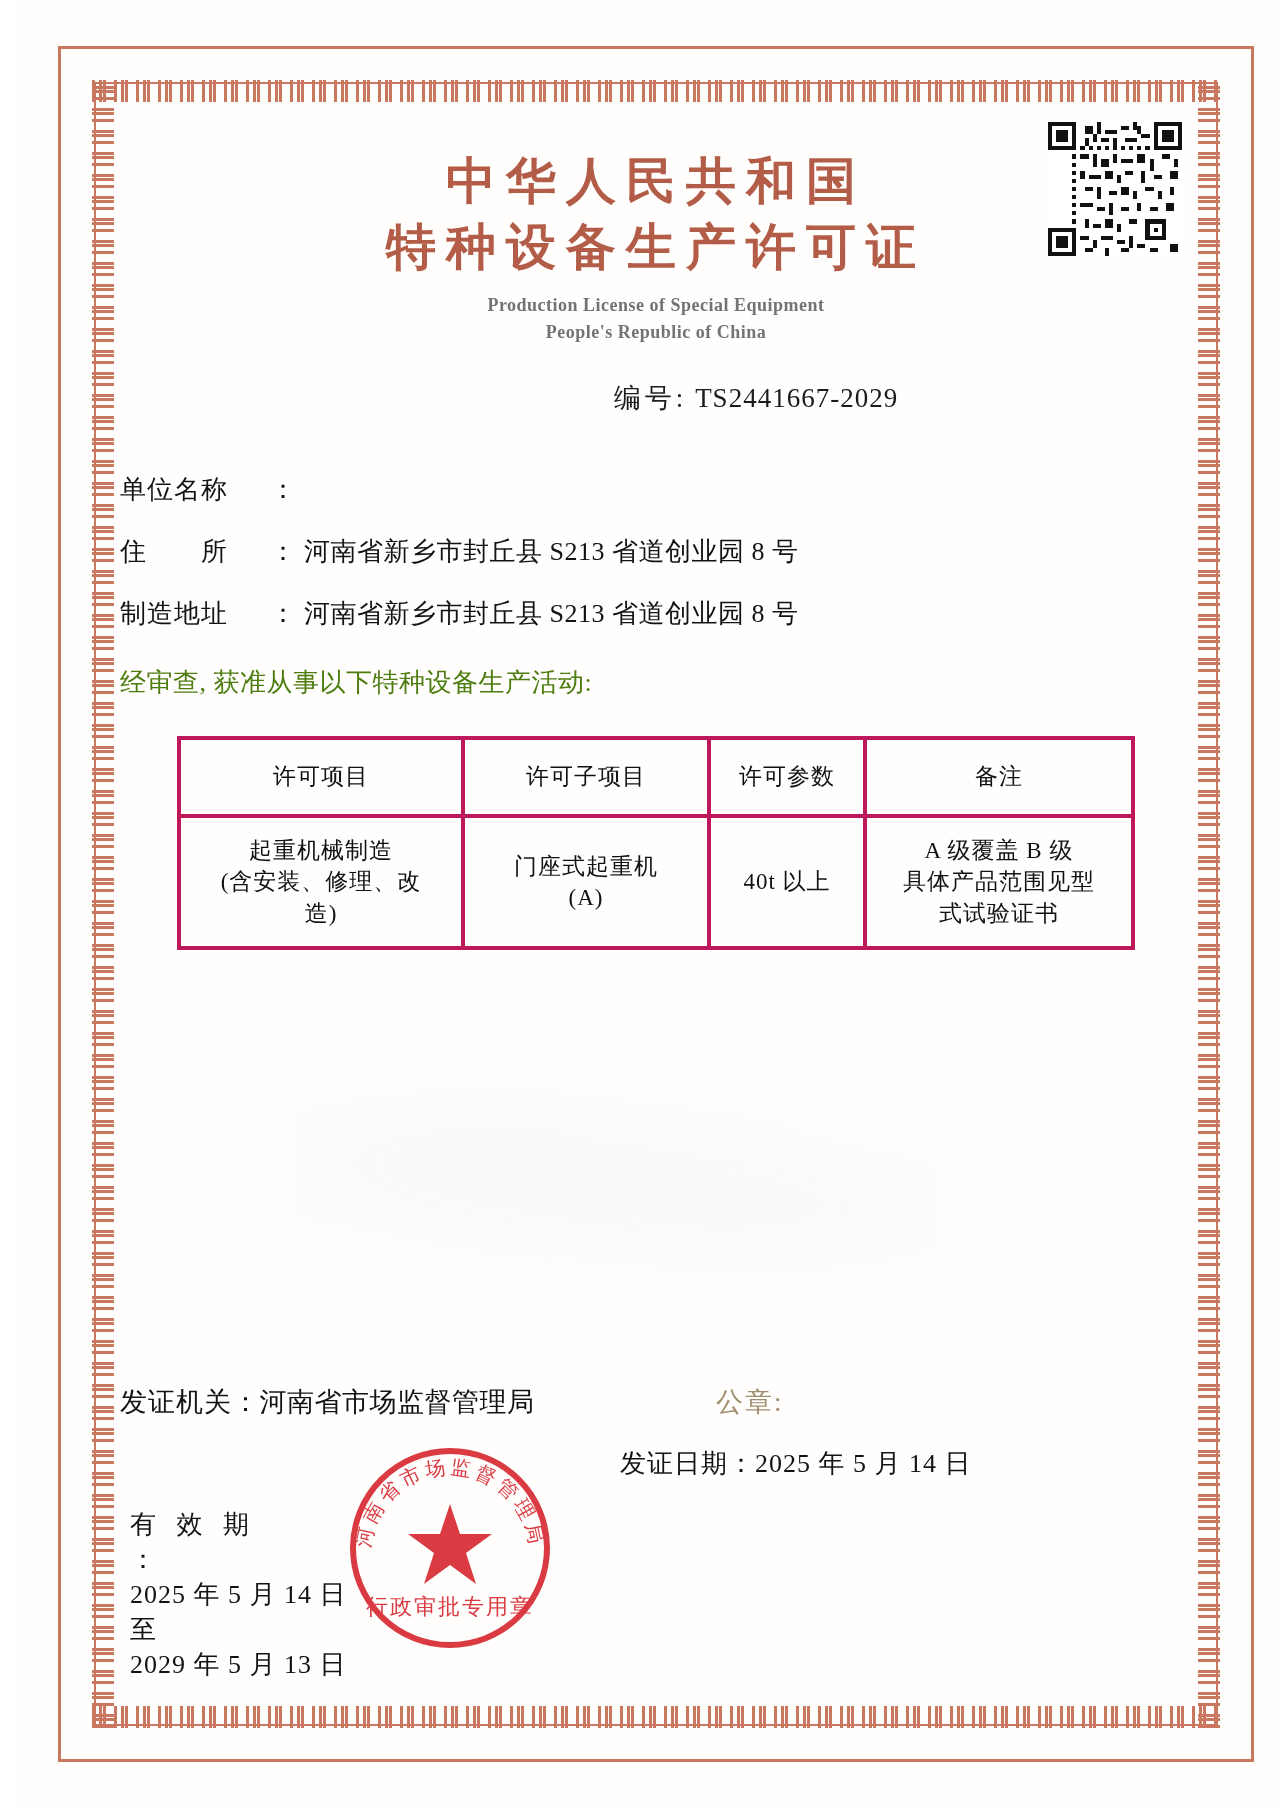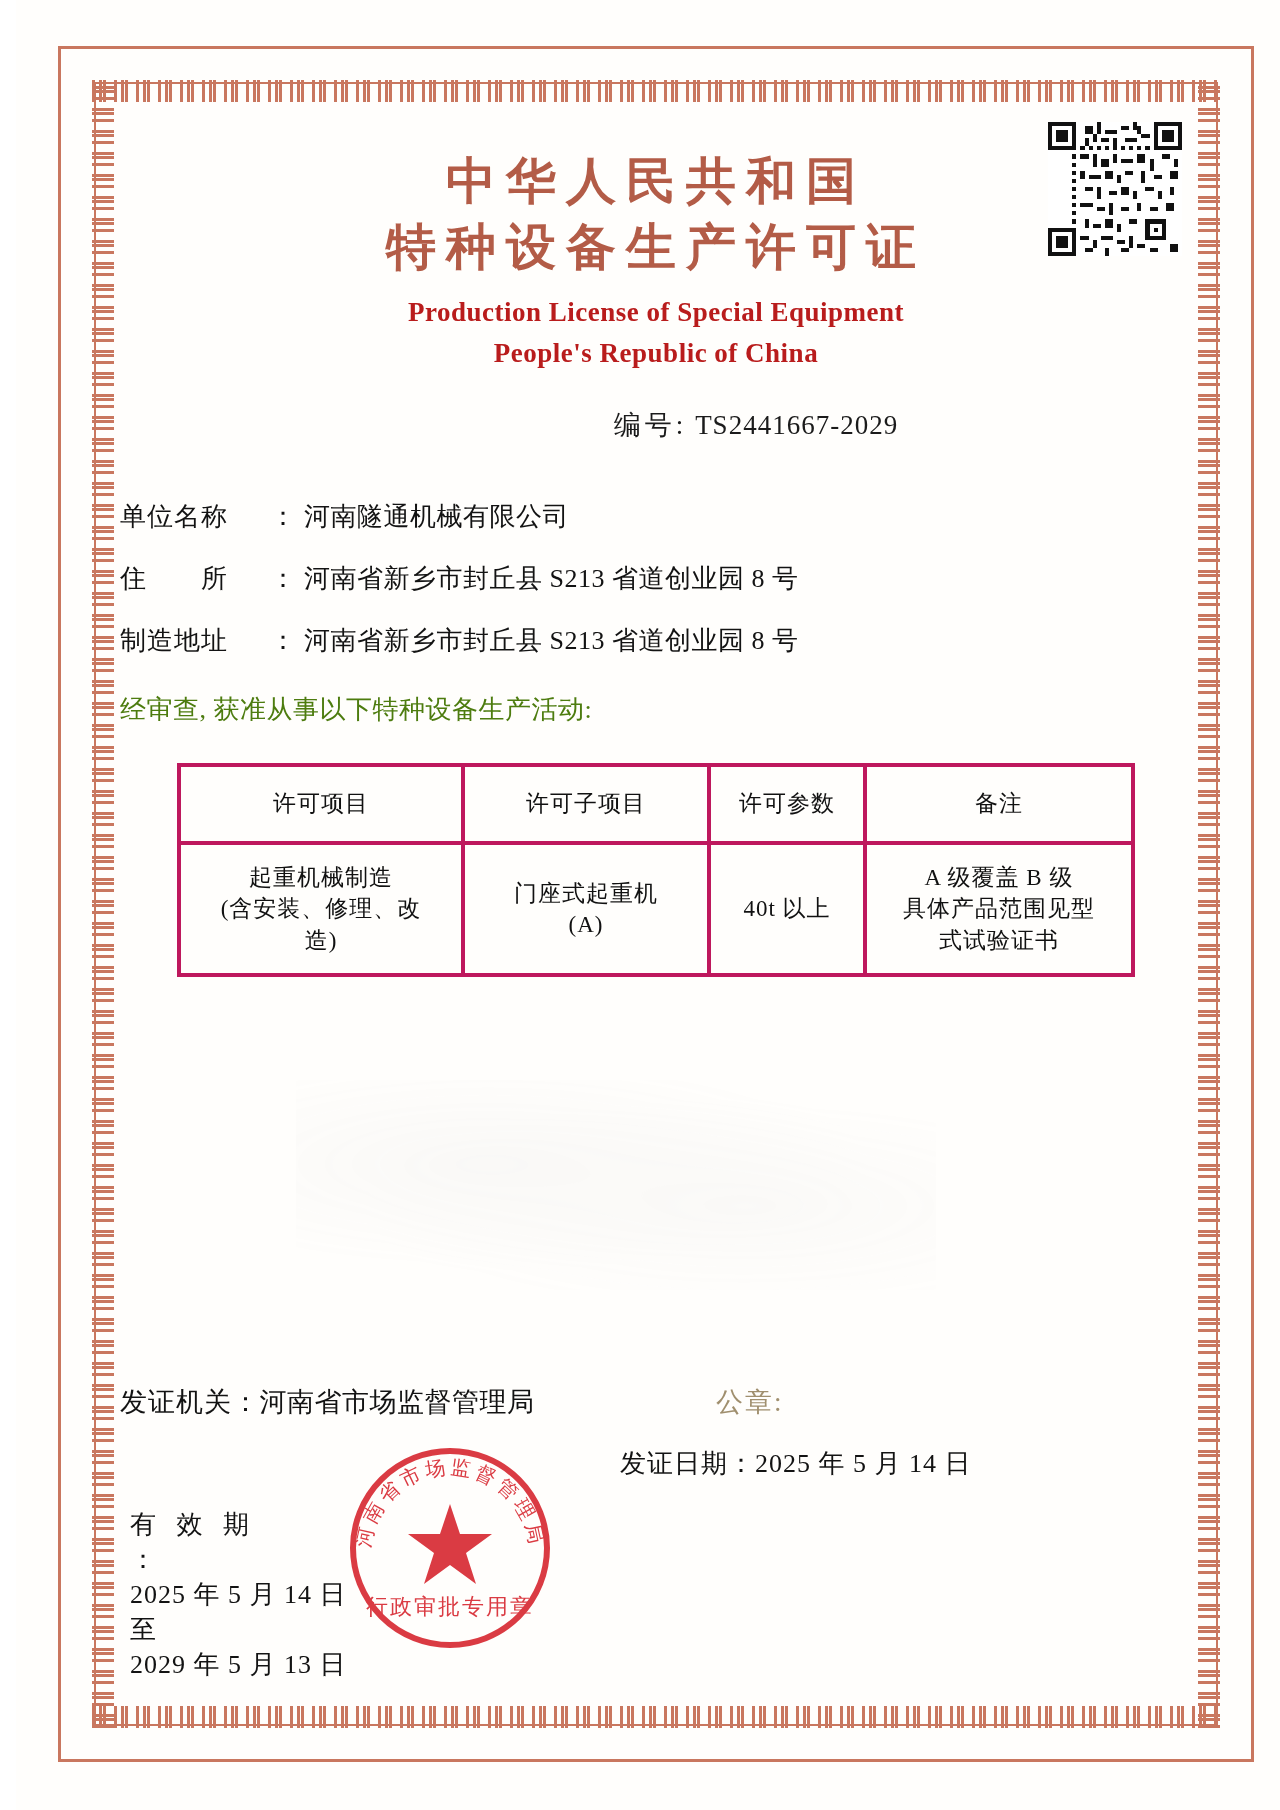--- a/index.html
+++ b/index.html
@@ -108,22 +108,22 @@
     font-weight: bold;
     color: #b35c47;
     letter-spacing: 10px;
     line-height: 1.32;
   }
   .title-cn1 { font-size: 50px; }
   .title-cn2 { font-size: 50px; }
   .title-en1, .title-en2 {
     font-family: "Liberation Serif", "DejaVu Serif", serif;
     font-weight: bold;
-    color: #b91c1c;
-    font-size: 27px;
+    color: #737373;
+    font-size: 18px;
     letter-spacing: 0.5px;
     line-height: 1.5;
   }
   .title-en1 { margin-top: 12px; }
 
   
   .qr {
     position: absolute;
     right: 18px;
     top: 22px;
@@ -387,21 +387,20 @@
 
     <div class="serial">
       <span class="label">编号:</span>
       <span>TS2441667-2029</span>
     </div>
 
     <div class="info">
       <div class="info-row">
         <span class="k">单位名称</span>
         <span class="colon">：</span>
-        <span class="v">河南隧通机械有限公司</span>
       </div>
       <div class="info-row">
         <span class="k">住　　所</span>
         <span class="colon">：</span>
         <span class="v">河南省新乡市封丘县 S213 省道创业园 8 号</span>
       </div>
       <div class="info-row">
         <span class="k">制造地址</span>
         <span class="colon">：</span>
         <span class="v">河南省新乡市封丘县 S213 省道创业园 8 号</span>

